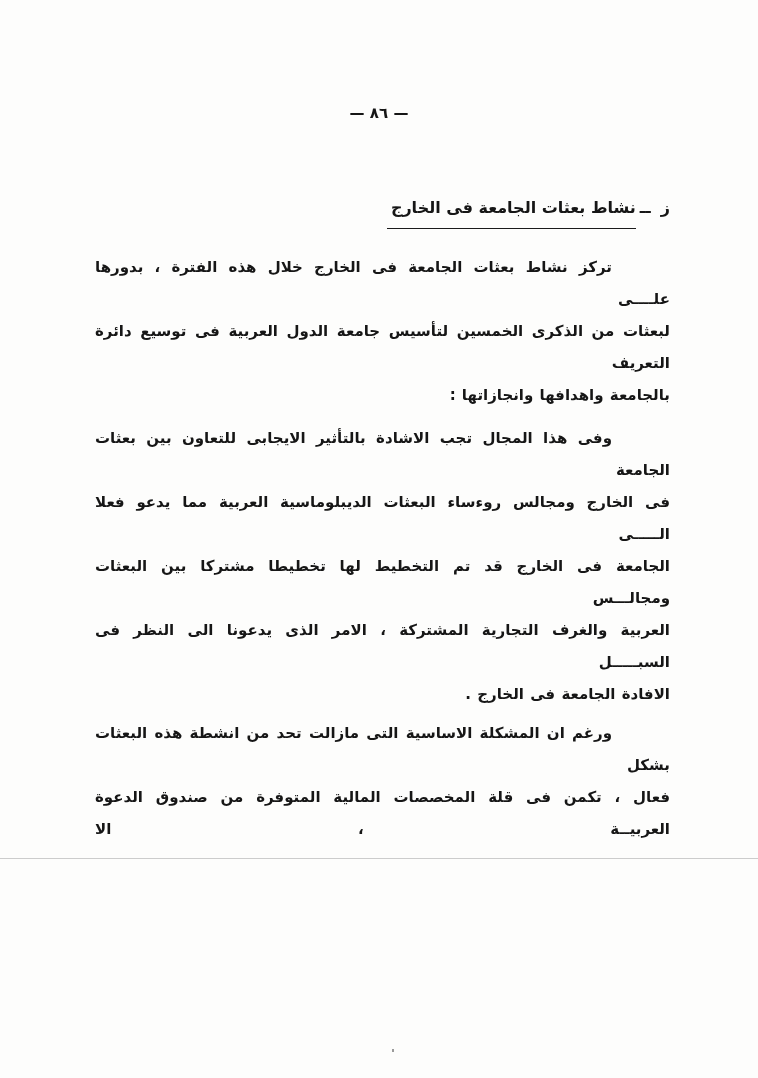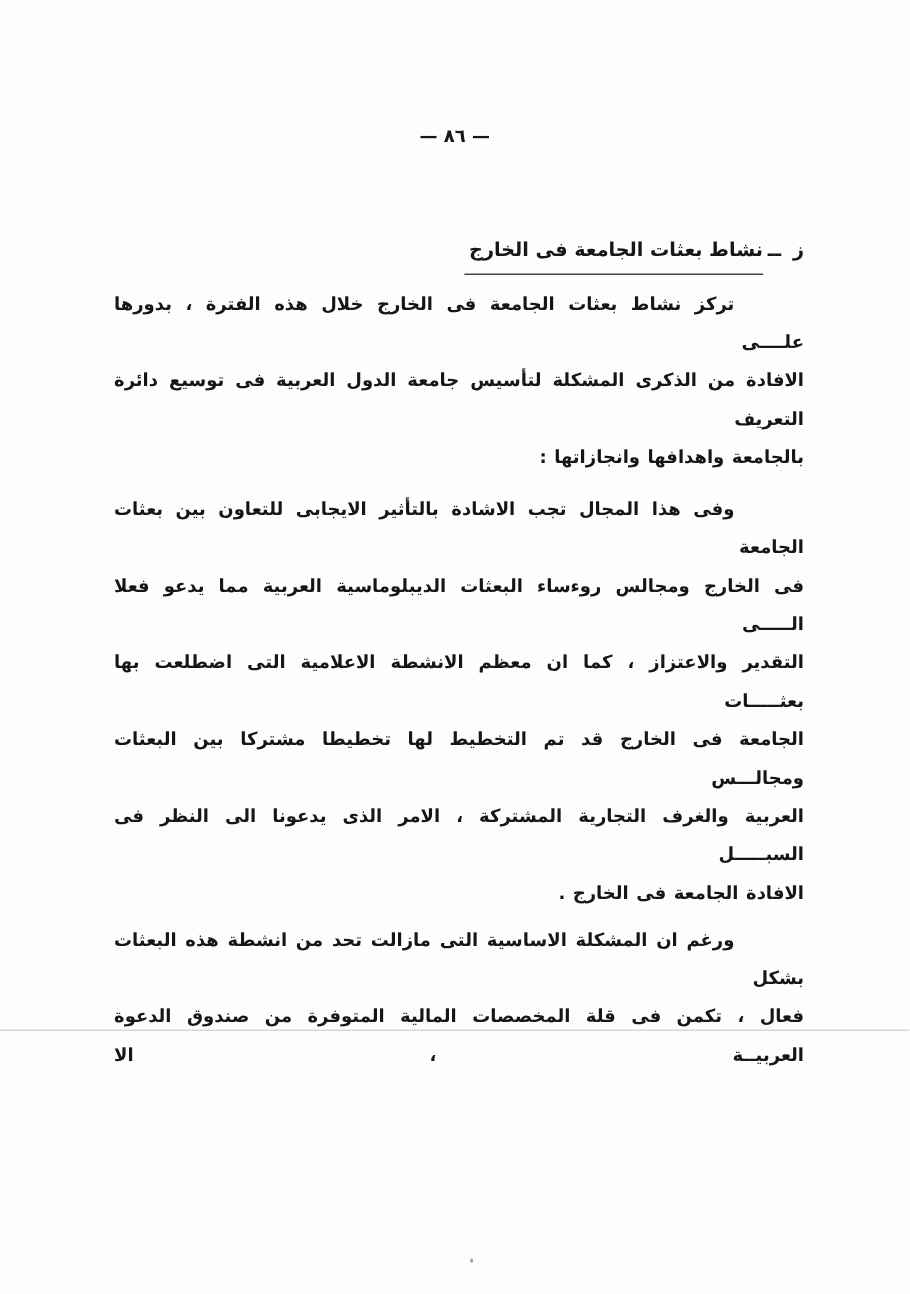--- a/index.html
+++ b/index.html
@@ -42,21 +42,21 @@
     font-size:15px;
     line-height:32px;
     text-align:justify;
     text-align-last:justify;
     word-spacing:1px;
     white-space:nowrap;
   }
   .line.just{white-space:normal;}
   .line.last{text-align:left;text-align-last:right;white-space:nowrap;}
   .indent{text-indent:58px;}
-  .p1{margin-top:8px;}
+  .p1{margin-top:22px;}
   .p2{margin-top:11px;}
   .p3{margin-top:7px;}
   .bottom-edge{
     position:absolute;
     left:0;right:0;bottom:1px;
     height:1px;
     background:#cccccc;
   }
   .speck{
     position:absolute;
@@ -73,28 +73,27 @@
   <div class="pagenum">— ٨٦ —</div>
 
   <div class="heading">
     <span class="h-marker">ز</span>
     <span class="h-dash">ــ</span>
     <span class="h-title">نشاط بعثات الجامعة فى الخارج</span>
   </div>
 
   <div class="para p1">
     <div class="line just indent">تركز نشاط بعثات الجامعة فى الخارج خلال هذه الفترة ، بدورها علــــى</div>
-    <div class="line just">الافادة من الذكرى المشكلة لتأسيس جامعة الدول العربية فى توسيع دائرة التعريف</div>
+    <div class="line just">لبعثات من الذكرى الخمسين لتأسيس جامعة الدول العربية فى توسيع دائرة التعريف</div>
     <div class="line last">بالجامعة واهدافها وانجازاتها :</div>
   </div>
 
   <div class="para p2">
     <div class="line just indent">وفى هذا المجال تجب الاشادة بالتأثير الايجابى للتعاون بين بعثات الجامعة</div>
     <div class="line just">فى الخارج ومجالس روءساء البعثات الديبلوماسية العربية مما يدعو فعلا الـــــى</div>
-    <div class="line just">التقدير والاعتزاز ، كما ان معظم الانشطة الاعلامية التى اضطلعت بها بعثـــــات</div>
     <div class="line just">الجامعة فى الخارج قد تم التخطيط لها تخطيطا مشتركا بين البعثات ومجالـــس</div>
     <div class="line just">العربية والغرف التجارية المشتركة ، الامر الذى يدعونا الى النظر فى السبـــــل</div>
     <div class="line last">الافادة الجامعة فى الخارج .</div>
   </div>
 
   <div class="para p3">
     <div class="line just indent">ورغم ان المشكلة الاساسية التى مازالت تحد من انشطة هذه البعثات بشكل</div>
     <div class="line just">فعال ، تكمن فى قلة المخصصات المالية المتوفرة من صندوق الدعوة العربيــة ، الا</div>
 
   </div>

